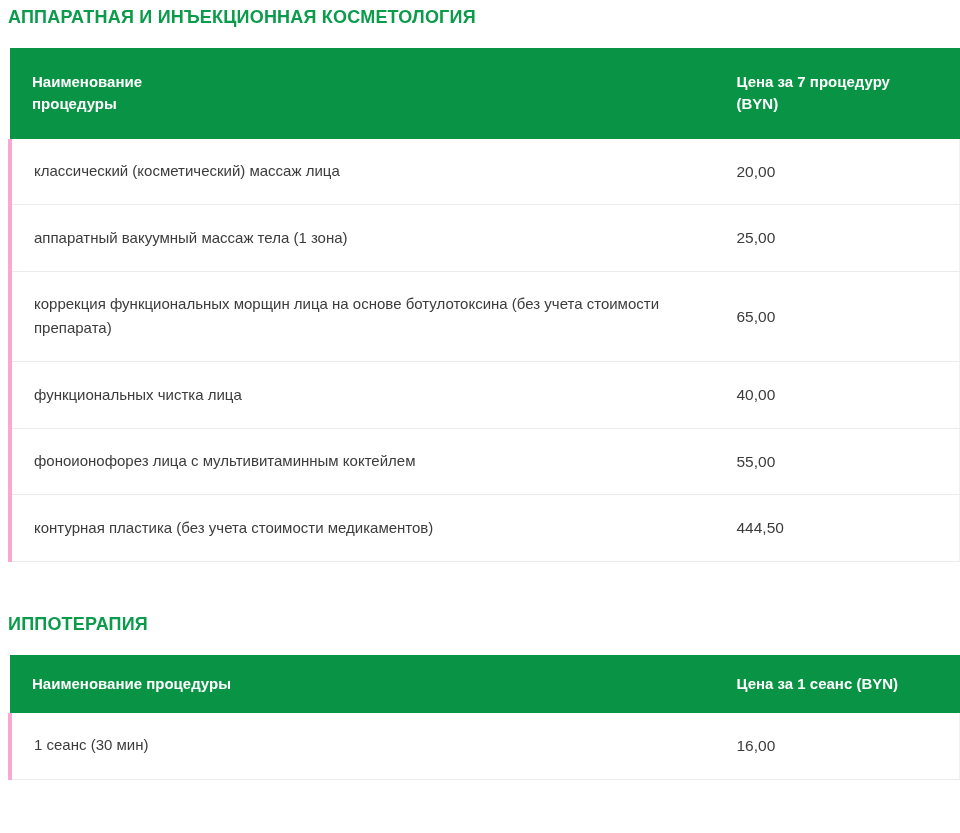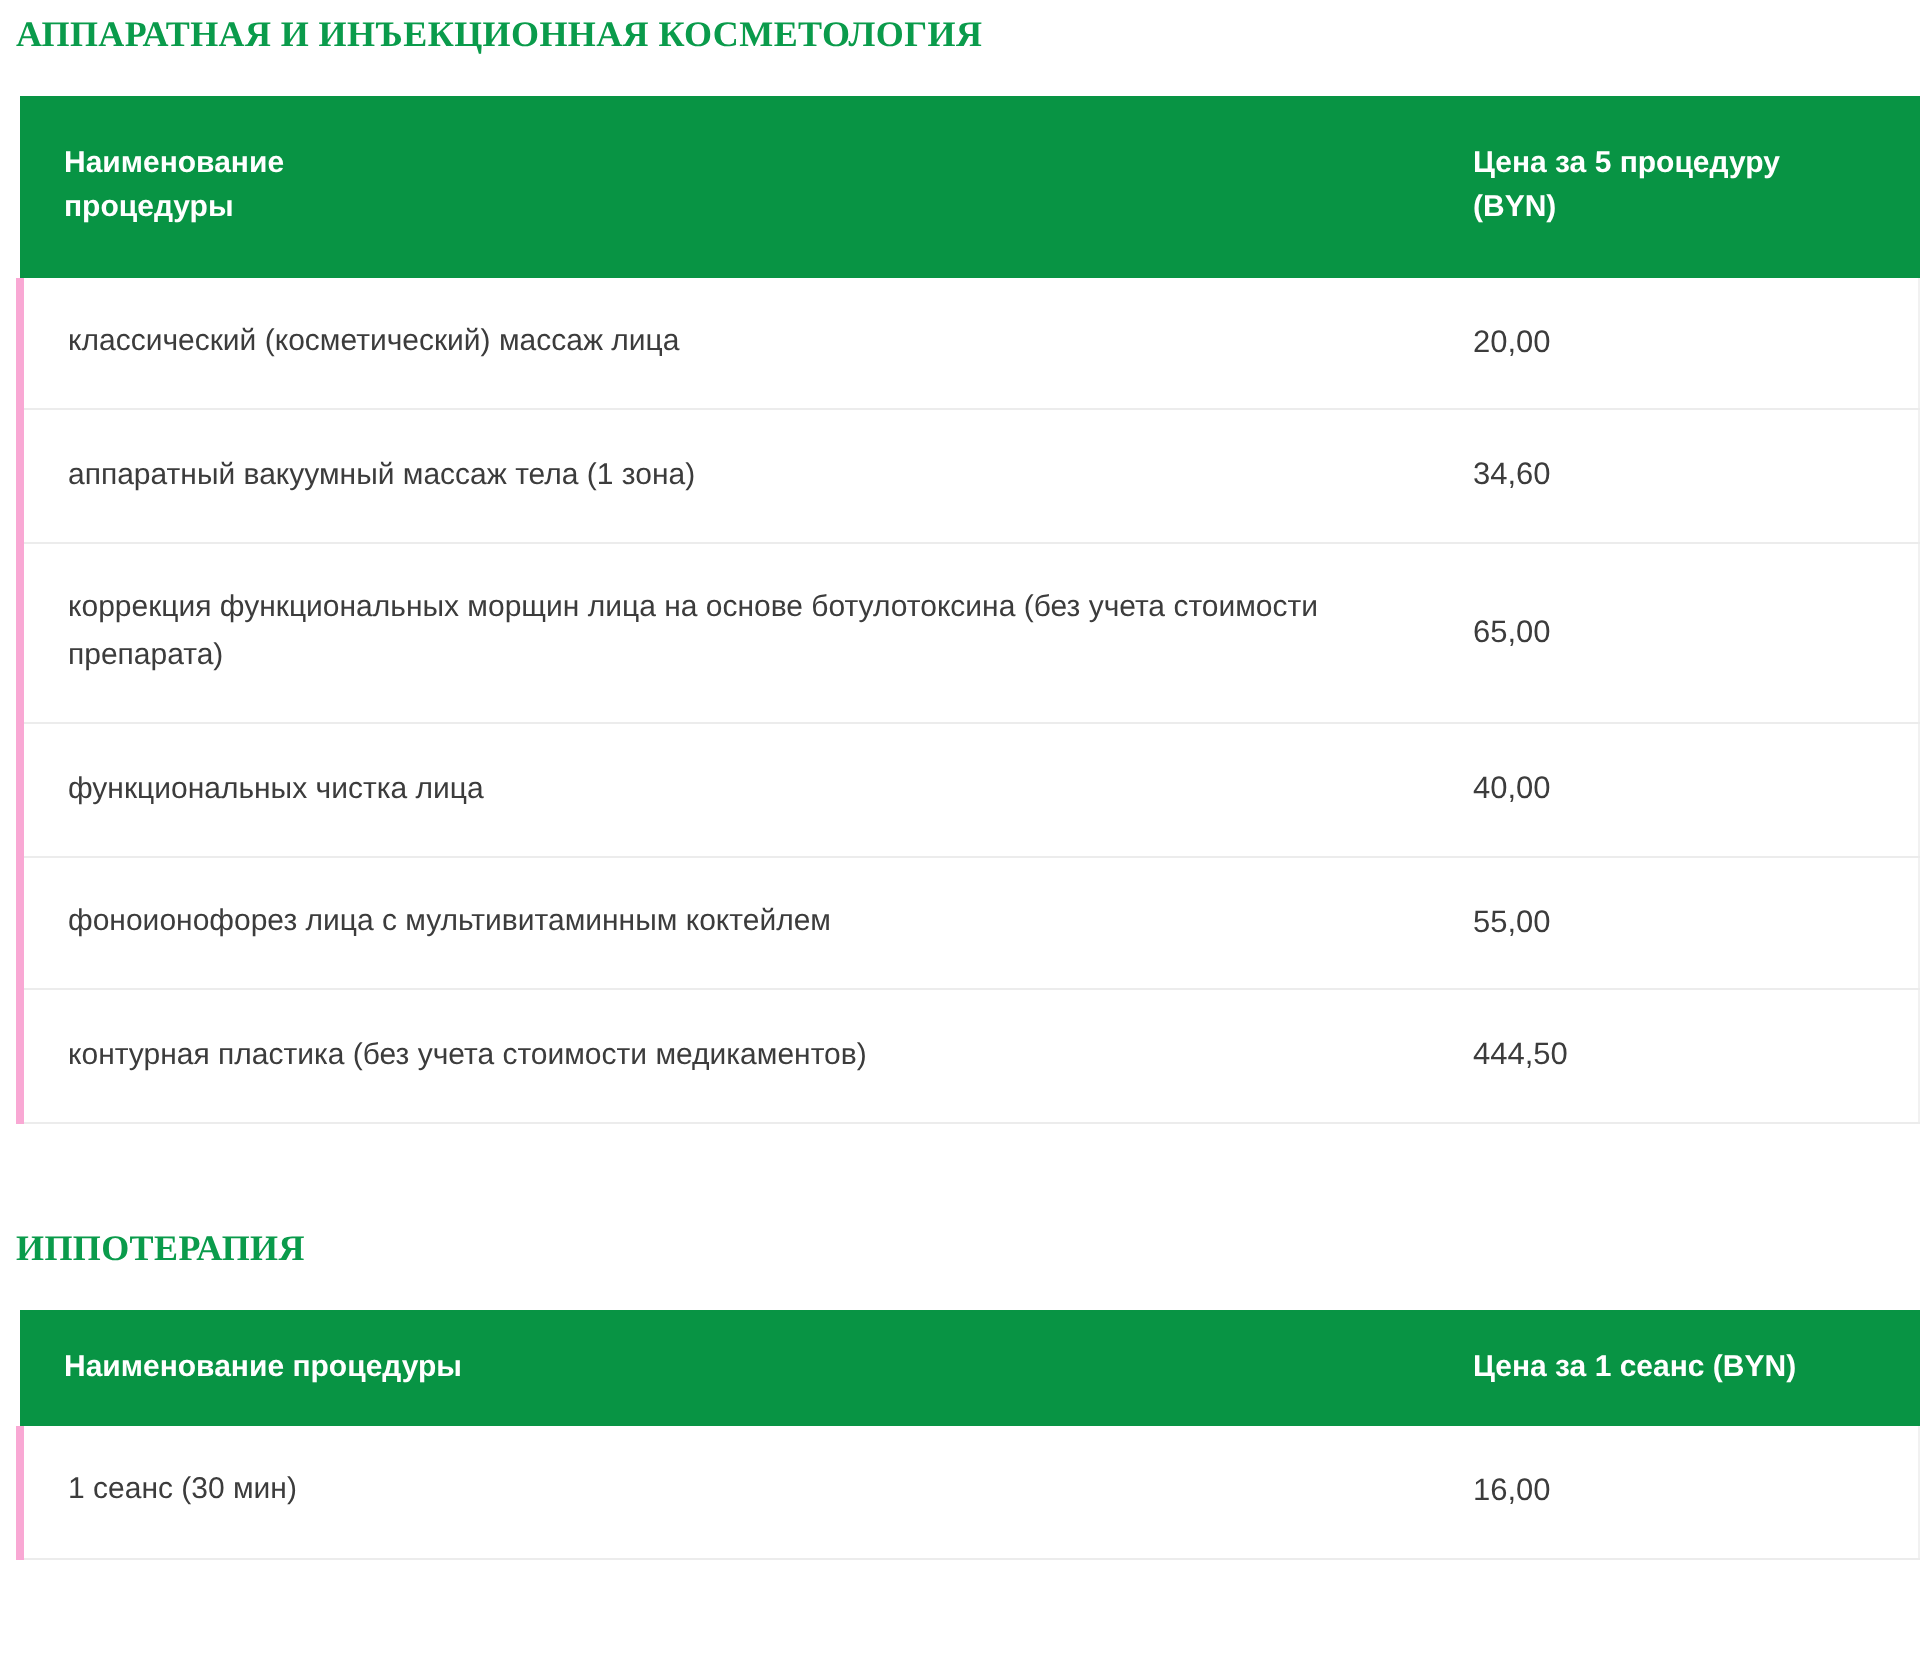--- a/index.html
+++ b/index.html
@@ -14,21 +14,20 @@
   body{
     width:960px;height:833px;overflow:hidden;background:#fff;
     font-family:"Liberation Sans","DejaVu Sans",sans-serif;
   }
   .wrap{padding:7px 0 0 8px;}
   .section-heading{
     color:var(--green-heading);
     font-size:18px;line-height:1.2;font-weight:700;
     letter-spacing:.2px;margin:0 0 19px 0;
     text-transform:uppercase;
-    font-family:Liberation Serif, serif;
   }
   .sec1{margin-top:52px;}
   table.price-table{width:100%;border-collapse:collapse;table-layout:fixed;}
   thead th{
     background:var(--green-header);color:var(--header-text);
     text-align:left;font-size:15px;font-weight:700;line-height:1.5;
     padding:23px 20px 23px 22px;vertical-align:middle;
   }
   .sec1 thead th{padding-top:18px;padding-bottom:18px;}
   th.price-th{width:223px;padding-left:0;}
@@ -50,34 +49,34 @@
 
   <section class="price-section sec0">
     <h2 class="section-heading">АППАРАТНАЯ И ИНЪЕКЦИОННАЯ КОСМЕТОЛОГИЯ</h2>
     <table class="price-table">
       <thead>
         <tr>
           <th class="name-th">
             <span class="th-inner">Наименование процедуры</span>
           </th>
           <th class="price-th">
-            <span class="th-inner">Цена за 5 процедуру (BYN)</span>
+            <span class="th-inner">Цена за 7 процедуру (BYN)</span>
           </th>
         </tr>
       </thead>
       <tbody>
 
           <tr class="price-row">
             <td class="name-cell">классический (косметический) массаж лица</td>
             <td class="price-cell">20,00</td>
           </tr>
 
           <tr class="price-row">
             <td class="name-cell">аппаратный вакуумный массаж тела (1 зона)</td>
-            <td class="price-cell">34,60</td>
+            <td class="price-cell">25,00</td>
           </tr>
 
           <tr class="price-row">
             <td class="name-cell">коррекция функциональных морщин лица на основе ботулотоксина (без учета стоимости препарата)</td>
             <td class="price-cell">65,00</td>
           </tr>
 
           <tr class="price-row">
             <td class="name-cell">функциональных чистка лица</td>
             <td class="price-cell">40,00</td>

